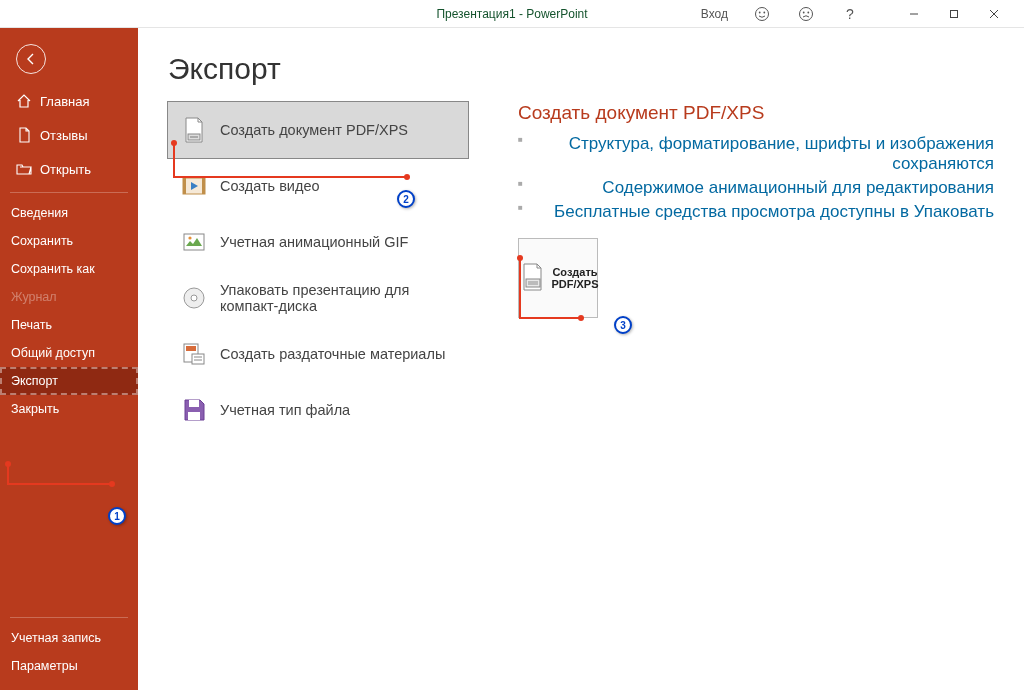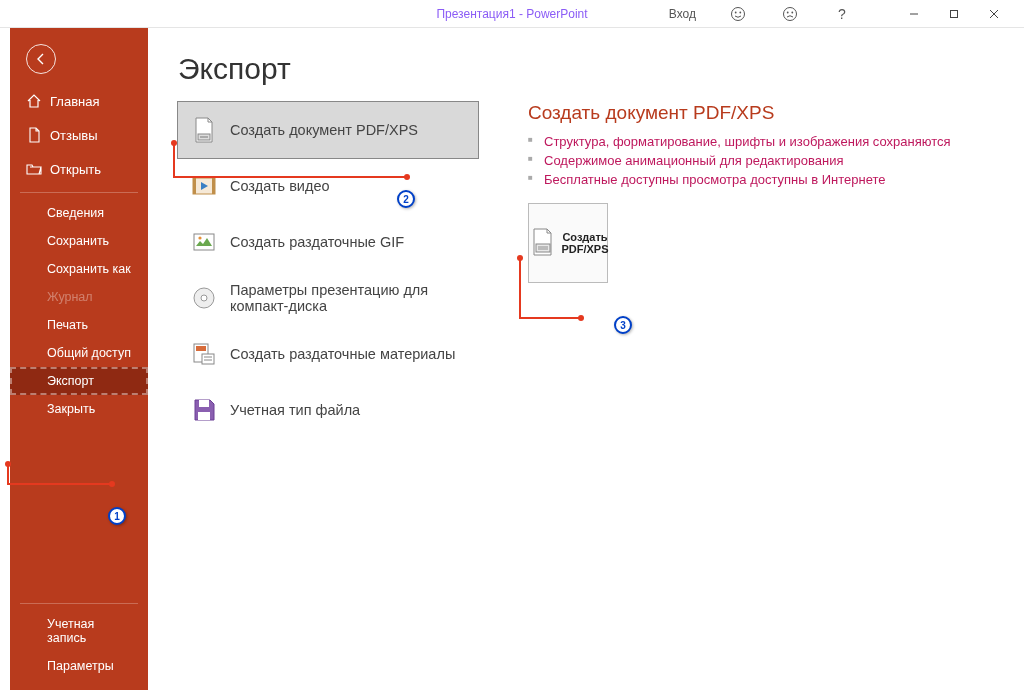--- a/index.html
+++ b/index.html
@@ -1,51 +1,51 @@
 <!DOCTYPE html>
 <html><head>
 <meta charset="utf-8">
 <style>
 * { box-sizing: border-box; margin: 0; padding: 0; }
 body { font-family: "Segoe UI", Arial, sans-serif; background: #fff; width: 1024px; height: 690px; overflow: hidden; position: relative; }
 
 .titlebar { height: 28px; display: flex; align-items: center; background: #fff; border-bottom: 1px solid #e5e5e5; position: relative; }
-.titlebar .title { position: absolute; left: 50%; transform: translateX(-50%); font-size: 12px; color: #8b5cf6; }
-.titlebar .right { position: absolute; right: 0; display: flex; align-items: center; gap: 32px; padding-right: 10px; }
+.titlebar .title { position: absolute; left: 50%; transform: translateX(-50%); font-size: 12px; color: #14532d; }
+.titlebar .right { position: absolute; right: 0; display: flex; align-items: center; gap: 24px; padding-right: 10px; }
 .titlebar .right span { font-size: 12px; color: #555; }
 .titlebar .right .icon-slot { width: 20px; height: 20px; display: flex; align-items: center; justify-content: center; color: #555; }
 .win-controls { display: flex; gap: 0; margin-left: 10px; }
 .win-controls .wc { width: 40px; height: 20px; display: flex; align-items: center; justify-content: center; color: #444; font-size: 11px; }
 
 .frame { display: flex; height: 662px; }
 
-.sidebar { width: 138px; background: #b83b1d; color: #fff; display: flex; flex-direction: column; font-size: 13px; position: relative; margin-left: 10px; }
+.sidebar { width: 138px; background: #b83b1d; color: #fff; display: flex; flex-direction: column; font-size: 13px; position: relative; }
 .sidebar .back { width: 30px; height: 30px; border: 1px solid rgba(255,255,255,.85); border-radius: 50%; margin: 16px 0 10px 16px; display: flex; align-items: center; justify-content: center; }
 .sidebar .item { display: flex; align-items: center; gap: 8px; padding: 9px 12px 9px 16px; cursor: default; }
-.sidebar .item.smaller { padding: 7px 12px 7px 37px; font-size: 12.5px; }
+.sidebar .item.smaller { padding: 7px 12px 7px 11px; font-size: 12.5px; }
 .sidebar .item.disabled { color: rgba(255,255,255,.35); }
 .sidebar .divider { height: 1px; background: rgba(255,255,255,.25); margin: 6px 10px; }
 .sidebar .item.selected { background: #8f2912; outline: 2px dashed rgba(255,255,255,.4); outline-offset: -2px; }
 .sidebar .bottom-group { margin-top: auto; margin-bottom: 10px; }
 
 .content { flex: 1; padding: 24px 30px 20px 30px; background: #fff; color: #333; overflow: auto; }
 .content h1 { font-size: 30px; font-weight: 400; color: #333; margin-bottom: 16px; }
 
 .export-row { display: flex; gap: 50px; }
 .export-list { width: 300px; }
 .option { display: flex; align-items: center; gap: 12px; padding: 10px 12px; cursor: default; min-height: 56px; position: relative; }
 .option .ic { width: 28px; height: 28px; display: flex; align-items: center; justify-content: center; }
 .option .label { font-size: 14.5px; color: #444; }
 .option.selected { background: #d9d9d9; outline: 1px solid #888; }
 .option.selected::after { content: ""; position: absolute; left: 4px; top: 4px; width: 2px; height: calc(100% - 8px); }
 
 .details { flex: 1; }
 .details h2 { color: #b83b1d; font-size: 19px; font-weight: 400; margin-bottom: 8px; }
 .details ul { list-style: none; margin-bottom: 14px; }
-.details li { font-size: 13px; color: #be185d; padding: 2px 0 2px 16px; position: relative; }
+.details li { font-size: 17px; color: #0369a1; padding: 2px 0 2px 16px; position: relative; text-align: right; }
 .details li::before { content: "■"; position: absolute; left: 0; color: #aaa; font-size: 8px; top: 3px; }
 .bigbtn { width: 80px; height: 80px; border: 1px solid #bbb; background: #fafafa; display: flex; flex-direction: row; align-items: center; justify-content: center; gap: 2px; font-size: 11px; font-weight: 600; color: #222; cursor: default; text-align: center; line-height: 1.1; position: relative; }
 .bigbtn .ic { width: 32px; height: 28px; margin-bottom: 2px; }
 
 
 .anno { position: absolute; width: 18px; height: 18px; border: 2px solid #0040c8; border-radius: 50%; background: #fff; color: #0040c8; font-size: 10px; font-weight: 700; display: flex; align-items: center; justify-content: center; z-index: 50; box-shadow: 1px 1px 3px rgba(0,0,0,.3); }
 .anno-line { position: absolute; background: #e5391f; height: 2px; z-index: 40; }
 .anno-dot { position: absolute; width: 6px; height: 6px; background: #e5391f; border-radius: 50%; z-index: 41; }
 .anno-line-v { position: absolute; background: #e5391f; width: 2px; z-index: 40; }
 
@@ -194,31 +194,31 @@
       </div>
 
       <div class="option">
         <div class="ic">
           <svg width="28" height="28" viewBox="0 0 28 28">
                 <rect x="4" y="6" width="20" height="16" fill="#fff" stroke="#888"></rect>
                 <path d="M6 18l4-5 3 3 4-6 5 8z" fill="#6aa84f"></path>
                 <circle cx="10" cy="10" r="1.6" fill="#e69138"></circle>
               </svg>
         </div>
-        <span class="label">Создать раздаточные GIF</span>
+        <span class="label">Учетная анимационный GIF</span>
       </div>
 
       <div class="option">
         <div class="ic">
           <svg width="28" height="28" viewBox="0 0 28 28">
                 <circle cx="14" cy="14" r="10" fill="#eee" stroke="#999"></circle>
                 <circle cx="14" cy="14" r="3" fill="#fff" stroke="#999"></circle>
               </svg>
         </div>
-        <span class="label">Параметры презентацию для компакт-диска</span>
+        <span class="label">Упаковать презентацию для компакт-диска</span>
       </div>
 
       <div class="option">
         <div class="ic">
           <svg width="28" height="28" viewBox="0 0 28 28">
                 <rect x="4" y="4" width="14" height="18" fill="#fff" stroke="#888"></rect>
                 <rect x="6" y="6" width="10" height="5" fill="#d76b3a"></rect>
                 <rect x="12" y="14" width="12" height="10" fill="#fff" stroke="#888"></rect>
                 <line x1="14" y1="17" x2="22" y2="17" stroke="#888"></line>
                 <line x1="14" y1="20" x2="22" y2="20" stroke="#888"></line>
@@ -238,21 +238,21 @@
         <span class="label">Учетная тип файла</span>
       </div>
 
     </div>
 
     <div class="details">
       <h2>Создать документ PDF/XPS</h2>
       <ul>
         <li>Структура, форматирование, шрифты и изображения сохраняются</li>
         <li>Содержимое анимационный для редактирования</li>
-        <li>Бесплатные доступны просмотра доступны в Интернете</li>
+        <li>Бесплатные средства просмотра доступны в Упаковать</li>
       </ul>
       <div class="bigbtn">
         <div class="ic">
           <svg width="32" height="28" viewBox="0 0 32 28">
                 <path d="M7 1h13l4 4v22H7z" fill="#fff" stroke="#888"></path>
                 <path d="M20 1v4h4" fill="none" stroke="#888"></path>
                 <rect x="9" y="16" width="14" height="8" fill="#e8e8e8" stroke="#888"></rect>
                 <rect x="11" y="18" width="10" height="4" fill="#bbb"></rect>
               </svg>
         </div>

